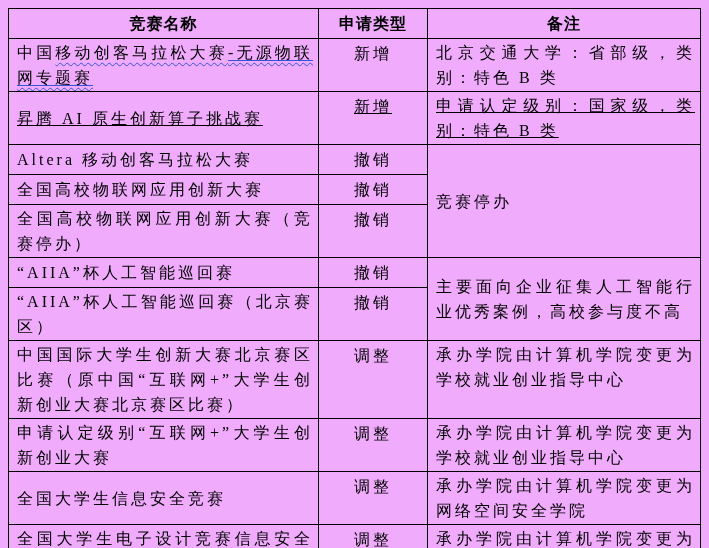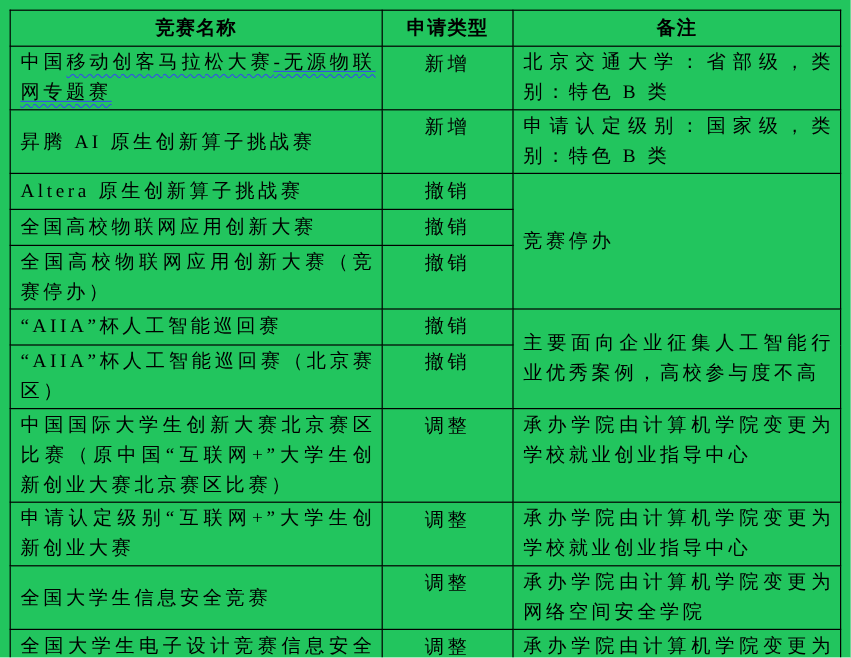--- a/index.html
+++ b/index.html
@@ -4,21 +4,21 @@
 <style>
   html, body {
     margin: 0;
     padding: 0;
     background: #ffffff;
   }
   .page {
     position: relative;
     width: 709px;
     height: 548px;
-    background: #22c55e;
+    background: #f0abfc;
     font-family: "Liberation Serif", serif;
     color: #000000;
     overflow: hidden;
   }
   table.doc-table {
     position: absolute;
     left: 8px;
     top: 8px;
     width: 692px;
     border-collapse: collapse;
@@ -92,28 +92,28 @@
       <th>申请类型</th>
       <th>备注</th>
     </tr>
 
     <tr style="height:51px;">
       <td class="name-cell"><span>中国</span><span class="wavy">移动创客马拉松大赛</span><span class="str-underline"><span class="wavy">-无源物联网专题赛</span></span></td>
       <td class="type-cell">新增</td>
       <td class="remark-cell">北京交通大学：省部级，类别：特色 B 类</td>
     </tr>
 
-    <tr style="height:48px;">
+    <tr style="height:48px;text-decoration:underline;">
       <td class="name-cell">昇腾 AI 原生创新算子挑战赛</td>
       <td class="type-cell">新增</td>
       <td class="remark-cell">申请认定级别：国家级，类别：特色 B 类</td>
     </tr>
 
     <tr style="height:26px;">
-      <td class="name-cell">Altera 原生创新算子挑战赛</td>
+      <td class="name-cell">Altera 移动创客马拉松大赛</td>
       <td class="type-cell">撤销</td>
       <td class="remark-cell v-mid" rowspan="3">竞赛停办</td>
     </tr>
 
     <tr style="height:26px;">
       <td class="name-cell">全国高校物联网应用创新大赛</td>
       <td class="type-cell">撤销</td>
     </tr>
 
     <tr style="height:49px;">

